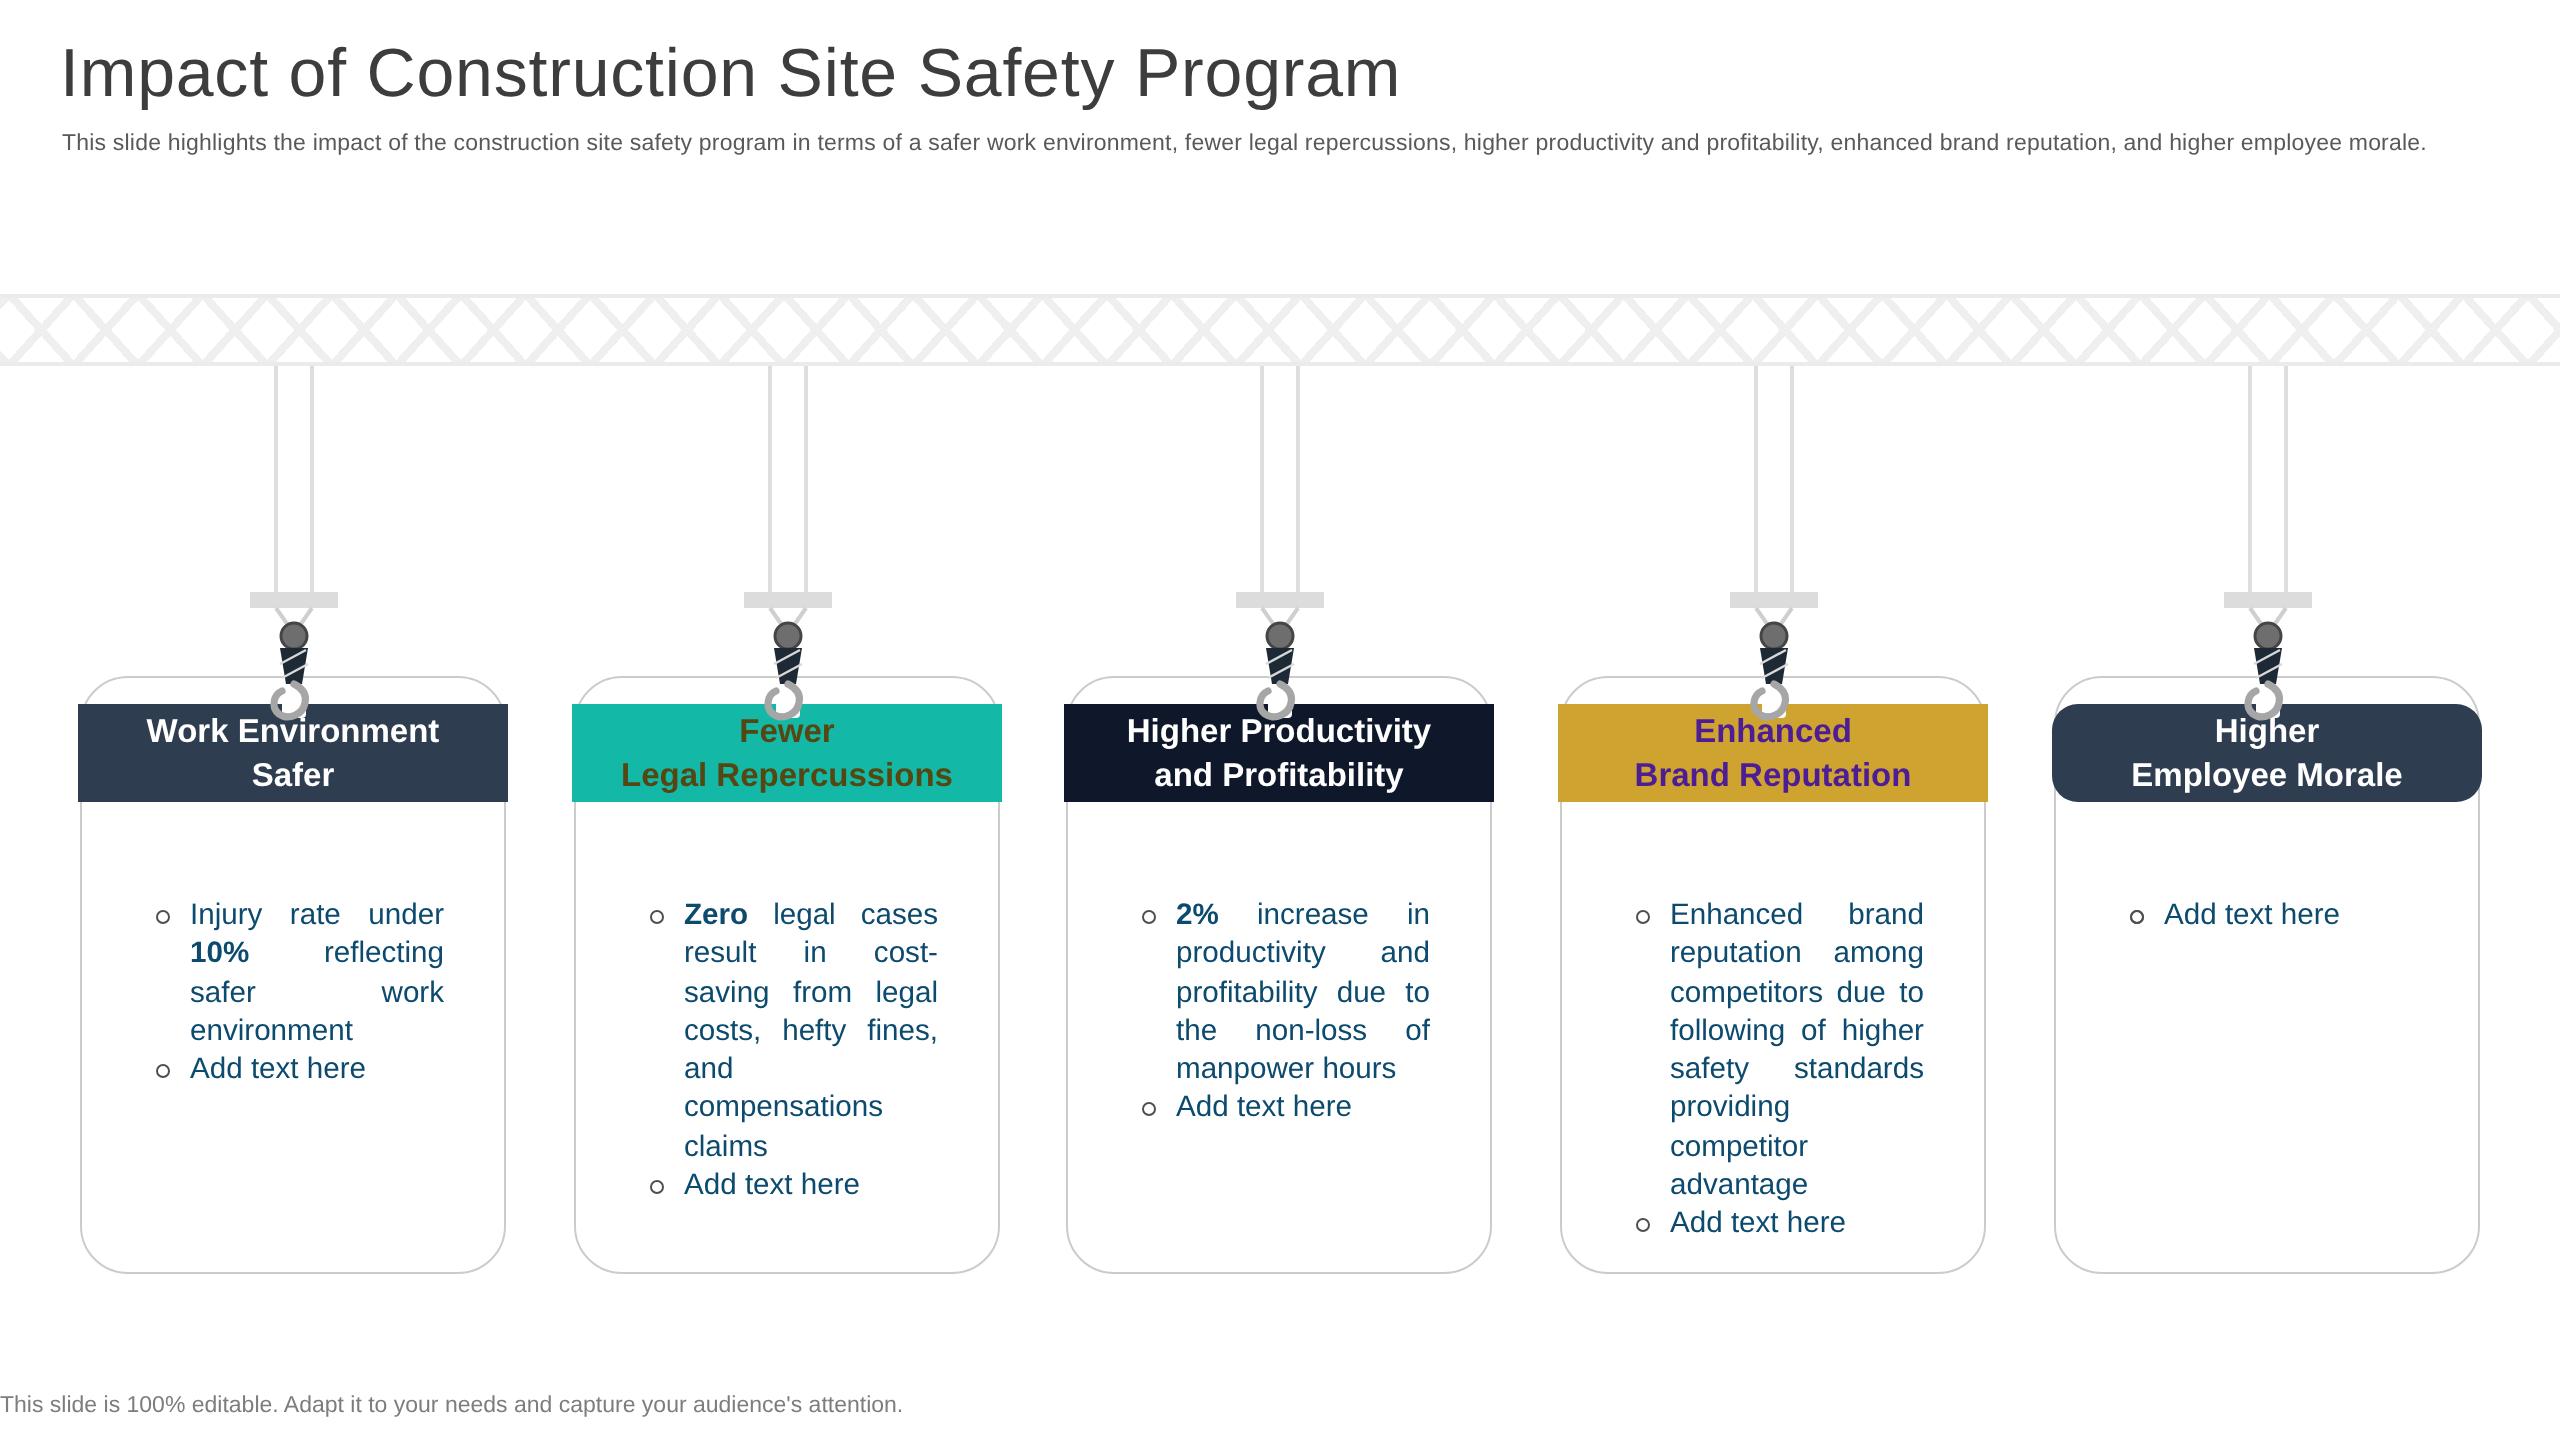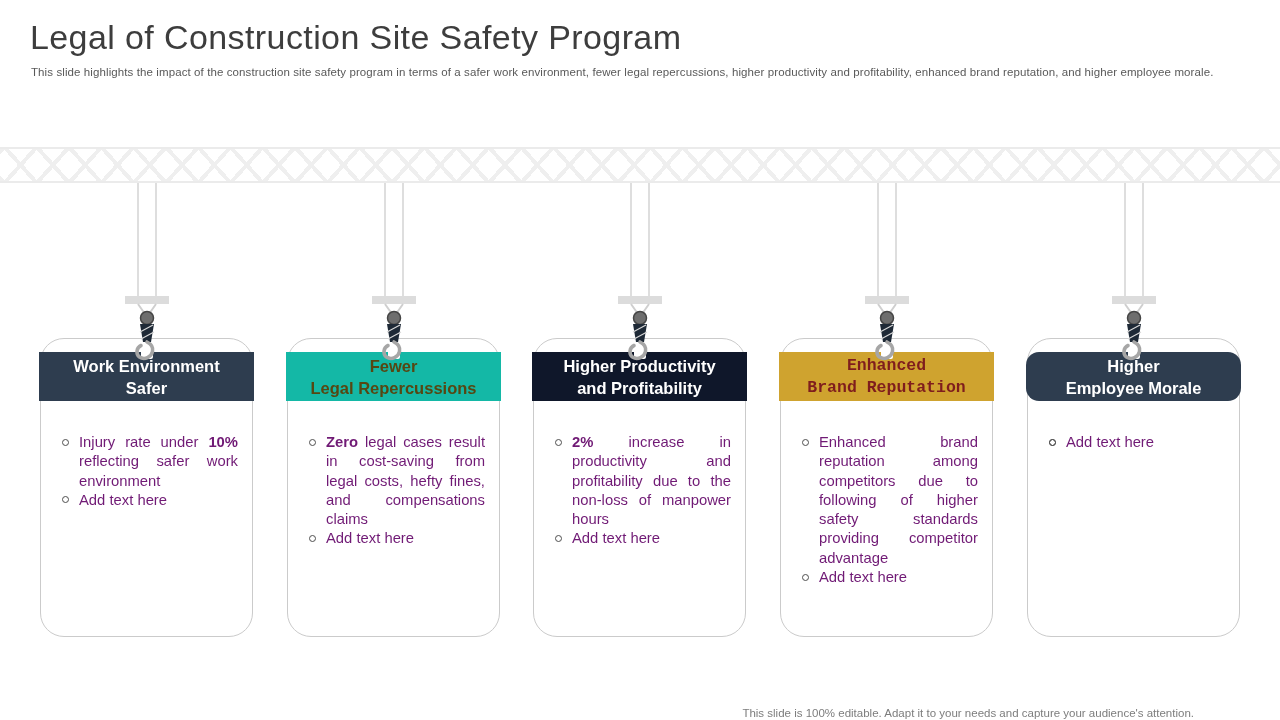--- a/index.html
+++ b/index.html
@@ -31,38 +31,38 @@
     position:absolute;top:338px;width:211px;height:297px;z-index:1;
     background:#ffffff;border:1px solid #cbcbcb;border-radius:24px;
   }
   .band{
     position:absolute;top:13px;left:-2px;right:-2px;height:49px;
     display:flex;flex-direction:column;justify-content:center;
     text-align:center;font-weight:bold;font-size:16.5px;line-height:22px;
   }
   .bullets{
     position:absolute;top:94px;left:19px;right:14px;
-    margin:0;padding:0;list-style:none;
-    font-size:14.8px;line-height:19.3px;color:#701a75;
+    margin:16px;padding:0;list-style:none;
+    font-size:14.8px;line-height:19.3px;color:#0c4a6e;
   }
   .bullets li{position:relative;padding-left:19px;text-align:justify;}
   .mk{
     position:absolute;left:2px;top:5.5px;width:7px;height:7px;
     box-sizing:border-box;border:1.4px solid #4f4f4f;border-radius:50%;
   }
   .footer{
-    position:absolute;top:697px;left:0;width:1184px;margin:10px;
-    text-align:right;font-size:11.5px;color:#7d7d7d;
+    position:absolute;top:697px;left:0;width:1184px;margin:0;
+    text-align:left;font-size:11.5px;color:#7d7d7d;
   }
   b{font-weight:bold;}
 </style>
 </head>
 <body>
 
-<h1 class="title">Legal of Construction Site Safety Program</h1>
+<h1 class="title">Impact of Construction Site Safety Program</h1>
 <p class="subtitle">This slide highlights the impact of the construction site safety program in terms of a safer work environment, fewer legal repercussions, higher productivity and profitability,  enhanced brand reputation, and higher employee morale.</p>
 
 <div class="beam"></div>
 
 <svg class="hanger" style="left:117px" viewBox="0 0 60 180" width="60" height="180">
   <line x1="21" y1="0" x2="21" y2="113" stroke="#dedede" stroke-width="2"></line>
   <line x1="39" y1="0" x2="39" y2="113" stroke="#dedede" stroke-width="2"></line>
   <rect x="8" y="113" width="44" height="8" fill="#dcdcdc"></rect>
   <path d="M21 121 L28 131 M39 121 L32 131" stroke="#cfcfcf" stroke-width="2" fill="none"></path>
   <circle cx="30" cy="135" r="6.5" fill="#6e6e6e" stroke="#454545" stroke-width="1.5"></circle>
@@ -143,21 +143,21 @@
     <span>Higher Productivity</span>
     <span>and Profitability</span>
   </div>
   <ul class="bullets">
     <li><span class="mk"></span><span><b>2%</b><span> increase in productivity and profitability due to the non-loss of manpower hours</span></span></li>
     <li><span class="mk"></span><span><span>Add text here</span></span></li>
   </ul>
 </div>
 
 <div class="card" style="left:780px">
-  <div class="band" style="background: rgb(207, 163, 47); color: #7f1d1d; font-family: Liberation Mono, monospace;">
+  <div class="band" style="background: rgb(207, 163, 47); color: #4c1d95;">
     <span>Enhanced</span>
     <span>Brand Reputation</span>
   </div>
   <ul class="bullets">
     <li><span class="mk"></span><span><span>Enhanced brand reputation among competitors due to following of higher safety standards providing competitor advantage</span></span></li>
     <li><span class="mk"></span><span><span>Add text here</span></span></li>
   </ul>
 </div>
 
 <div class="card" style="left:1027px">

